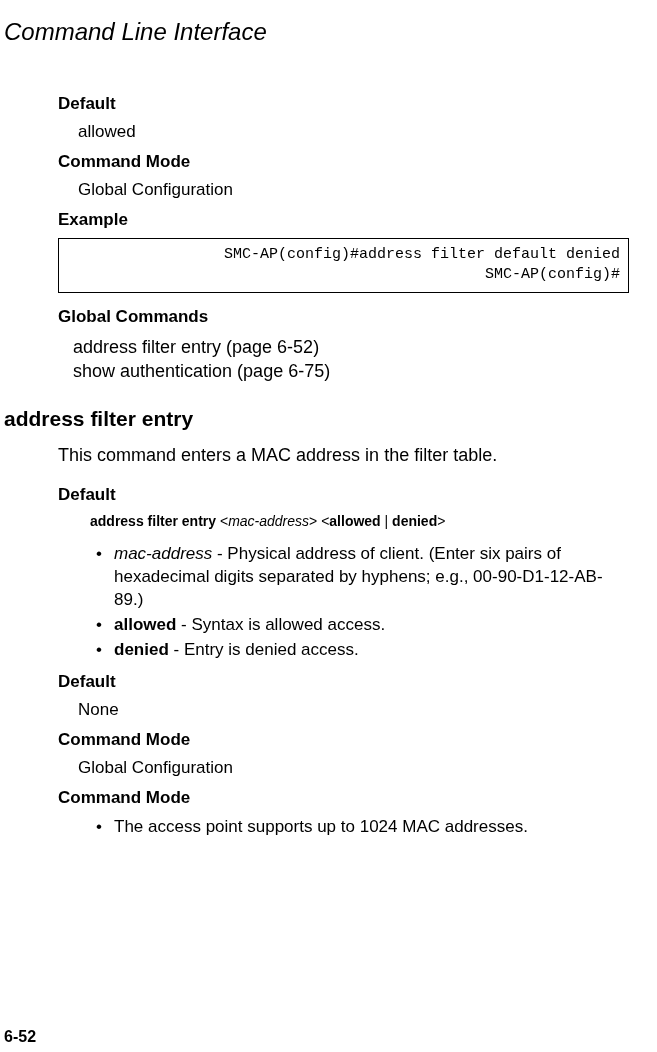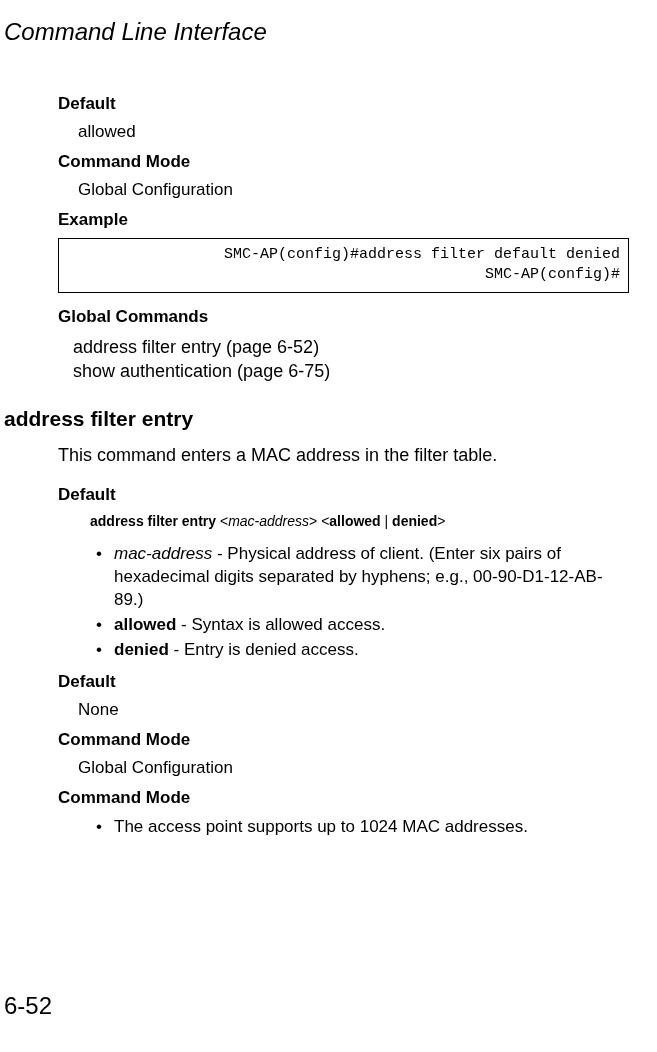--- a/index.html
+++ b/index.html
@@ -86,23 +86,24 @@
       width: 18px;
       flex-shrink: 0;
     }
     .bullet-body {
       flex: 1;
     }
     .bullet-body .i { font-style: italic; }
     .bullet-body .b { font-weight: bold; }
     .page-number {
       position: absolute;
-      bottom: 32px;
+      bottom: 6px;
       left: 4px;
-      font-size: 24px;
+      font-size: 16px;
+      font-weight: bold;
     }
   </style>
 </head>
 <body>
 
 <div class="page-header">Command Line Interface</div>
 
 <div class="content">
 
   <div class="section-label">Default</div>

